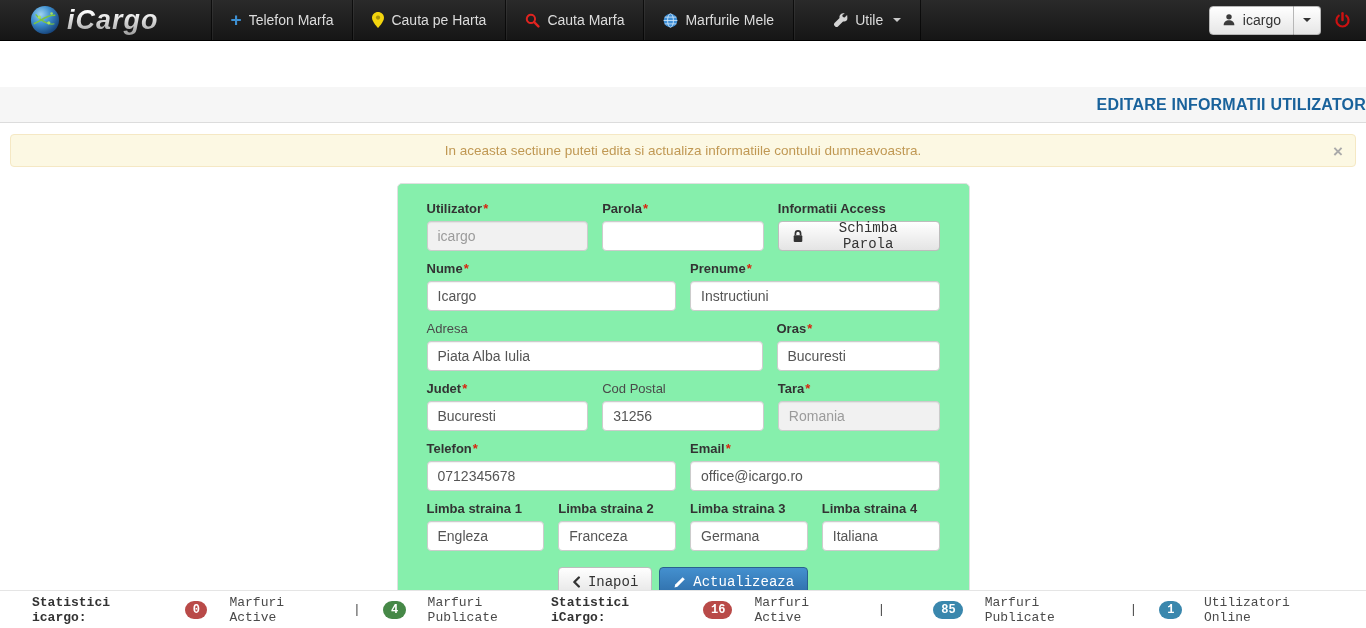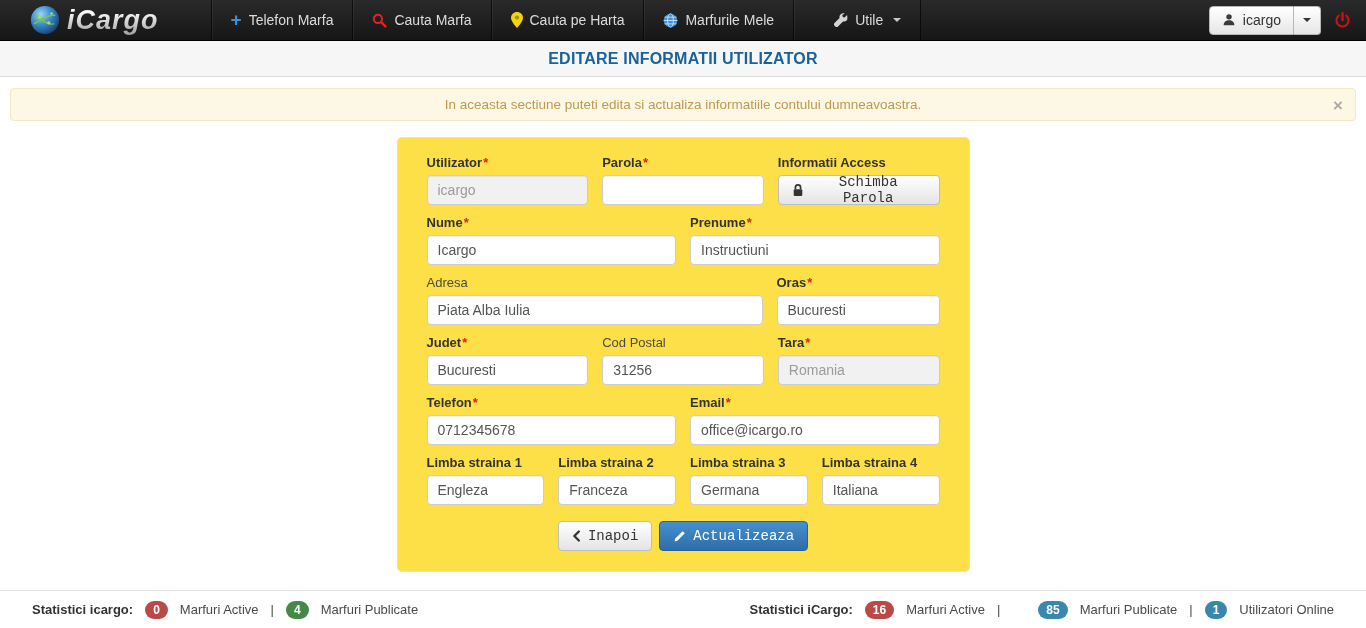--- a/index.html
+++ b/index.html
@@ -53,40 +53,40 @@
     display:flex; align-items:center; justify-content:center; width:27px; height:29px;
     background:linear-gradient(180deg,#ffffff 0%,#e6e6e6 100%);
     border:1px solid #b7b7b7; border-left:none; border-radius:0 4px 4px 0; cursor:pointer;
   }
   .user-caret-btn .caret { border-top-color:#333; margin-left:0; }
   .power-btn { background:none; border:none; padding:0; cursor:pointer; display:flex; align-items:center; }
 
   
   .titlebar {
     height:36px; background:#f6f6f6; border-bottom:1px solid #dcdcdc;
-    display:flex; align-items:center; justify-content:center;
+    display:flex; align-items:center; justify-content:flex-end;margin-top:46px;
   }
   .page-title { margin:0; font-size:16px; font-weight:bold; color:#19629b; letter-spacing:.2px; }
 
   
   .alert {
     position:relative; margin:11px 10px 0 10px; padding:8px 36px;
     background:#fcf8e3; border:1px solid #f5e8c4; border-radius:4px;
     color:#c09853; font-size:13.5px; text-align:center;
   }
   .alert-close {
     position:absolute; right:12px; top:50%; transform:translateY(-50%);
     background:none; border:none; color:#aaa; font-size:17px; font-weight:bold;
     cursor:pointer; line-height:1; padding:0;
   }
 
   
   .card {
     width:573px; margin:16px auto 0 auto; padding:17px 29px 20px 29px;
-    background:#fde047; border:1px solid #e0e0e0; border-radius:5px;
+    background:#86efac; border:1px solid #e0e0e0; border-radius:5px;
   }
   .frow { display:flex; gap:14px; margin-bottom:10px; }
   .fcol { display:flex; flex-direction:column; }
   .c4 { flex:1 1 0; }
   .c6 { flex:1 1 0; }
   .c8 { flex:0 0 336px; }
   .c3 { flex:1 1 0; }
   .lbl { font-size:13px; font-weight:bold; color:#333; margin-bottom:5px; white-space:nowrap; }
   .lbl-normal { font-weight:normal; color:#4a4a4a; }
   .req { color:#d9230f; font-weight:bold; margin-left:1px; }
@@ -109,21 +109,21 @@
   }
   .actions { display:flex; justify-content:center; gap:7px; margin-top:16px; }
 
   
   .footer {
     position:absolute; left:0; right:0; bottom:0; height:38px;
     border-top:1px solid #e5e5e5; background:#fff;
     display:flex; align-items:center; justify-content:space-between;
     padding:0 32px; font-size:13px; color:#4a4a4a;
   }
-  .stats { display:flex; align-items:center; gap:12px; }
+  .stats { display:flex; align-items:center; gap:22px;font-family:Liberation Mono, monospace; }
   .stats-title { font-weight:bold; color:#333; }
   .badge {
     display:inline-block; min-width:14px; text-align:center; padding:2px 8px;
     border-radius:10px; color:#fff; font-size:12px; font-weight:bold;
   }
   .sep { color:#4a4a4a; }
   .icon { display:inline-flex; align-items:center; }
 </style>
 </head>
 <body>
@@ -150,35 +150,35 @@
     <span class="brand-text">iCargo</span>
   </div>
 
   <nav class="nav-items">
     <a class="nav-item">
       <span class="icon plus-glyph">+</span>
       <span>Telefon Marfa</span>
     </a>
     <a class="nav-item">
       <span class="icon">
+        <svg width="12" height="16" viewBox="0 0 12 16">
+          <path d="M6 0C2.7 0 0 2.6 0 5.8 0 10 6 16 6 16s6-6 6-10.2C12 2.6 9.3 0 6 0z" fill="#f2d40e"></path>
+          <circle cx="6" cy="5.6" r="2.1" fill="#a8930a"></circle>
+        </svg>
+      </span>
+      <span>Cauta pe Harta</span>
+    </a>
+    <a class="nav-item">
+      <span class="icon">
         <svg width="15" height="15" viewBox="0 0 16 16">
           <circle cx="6.3" cy="6.3" r="4.4" fill="none" stroke="#e02420" stroke-width="2.1"></circle>
           <line x1="9.8" y1="9.8" x2="14.3" y2="14.3" stroke="#e02420" stroke-width="2.5" stroke-linecap="round"></line>
         </svg>
       </span>
       <span>Cauta Marfa</span>
-    </a>
-    <a class="nav-item">
-      <span class="icon">
-        <svg width="12" height="16" viewBox="0 0 12 16">
-          <path d="M6 0C2.7 0 0 2.6 0 5.8 0 10 6 16 6 16s6-6 6-10.2C12 2.6 9.3 0 6 0z" fill="#f2d40e"></path>
-          <circle cx="6" cy="5.6" r="2.1" fill="#a8930a"></circle>
-        </svg>
-      </span>
-      <span>Cauta pe Harta</span>
     </a>
     <a class="nav-item">
       <span class="icon">
         <svg width="15" height="15" viewBox="0 0 16 16">
           <circle cx="8" cy="8" r="7.3" fill="#3f8fd6"></circle>
           <ellipse cx="8" cy="8" rx="3.1" ry="7.3" fill="none" stroke="#cfe7fa" stroke-width=".9"></ellipse>
           <line x1=".7" y1="8" x2="15.3" y2="8" stroke="#cfe7fa" stroke-width=".9"></line>
           <line x1="1.7" y1="4.4" x2="14.3" y2="4.4" stroke="#cfe7fa" stroke-width=".9"></line>
           <line x1="1.7" y1="11.6" x2="14.3" y2="11.6" stroke="#cfe7fa" stroke-width=".9"></line>
         </svg>

